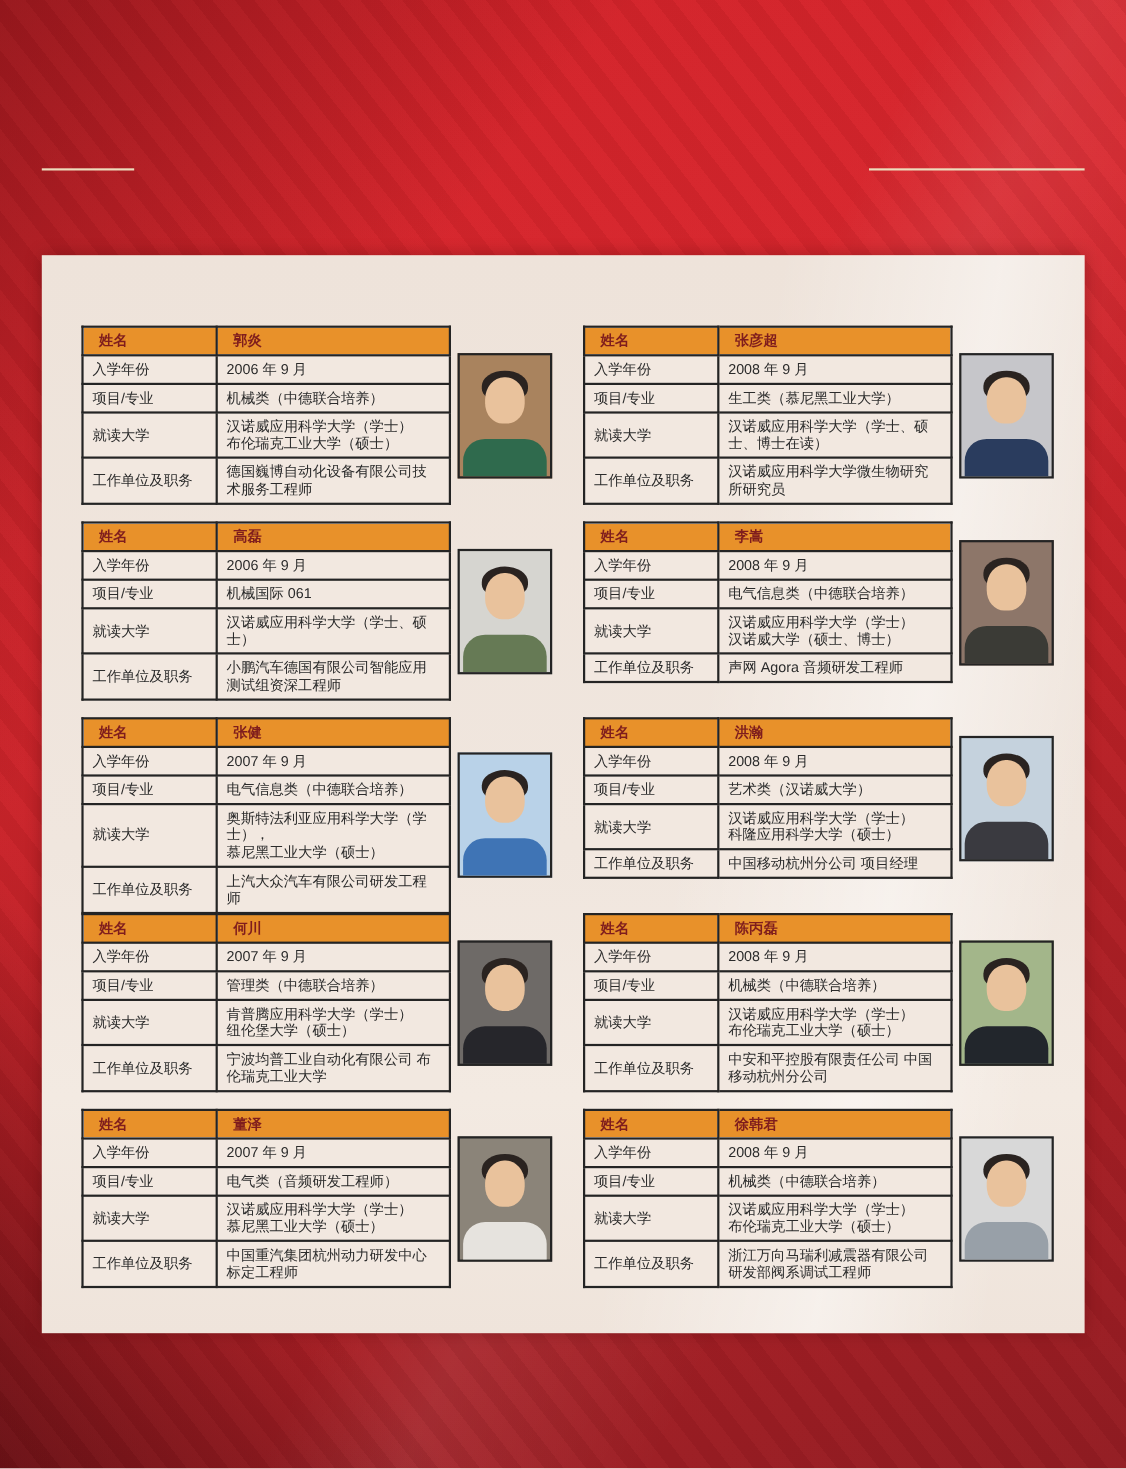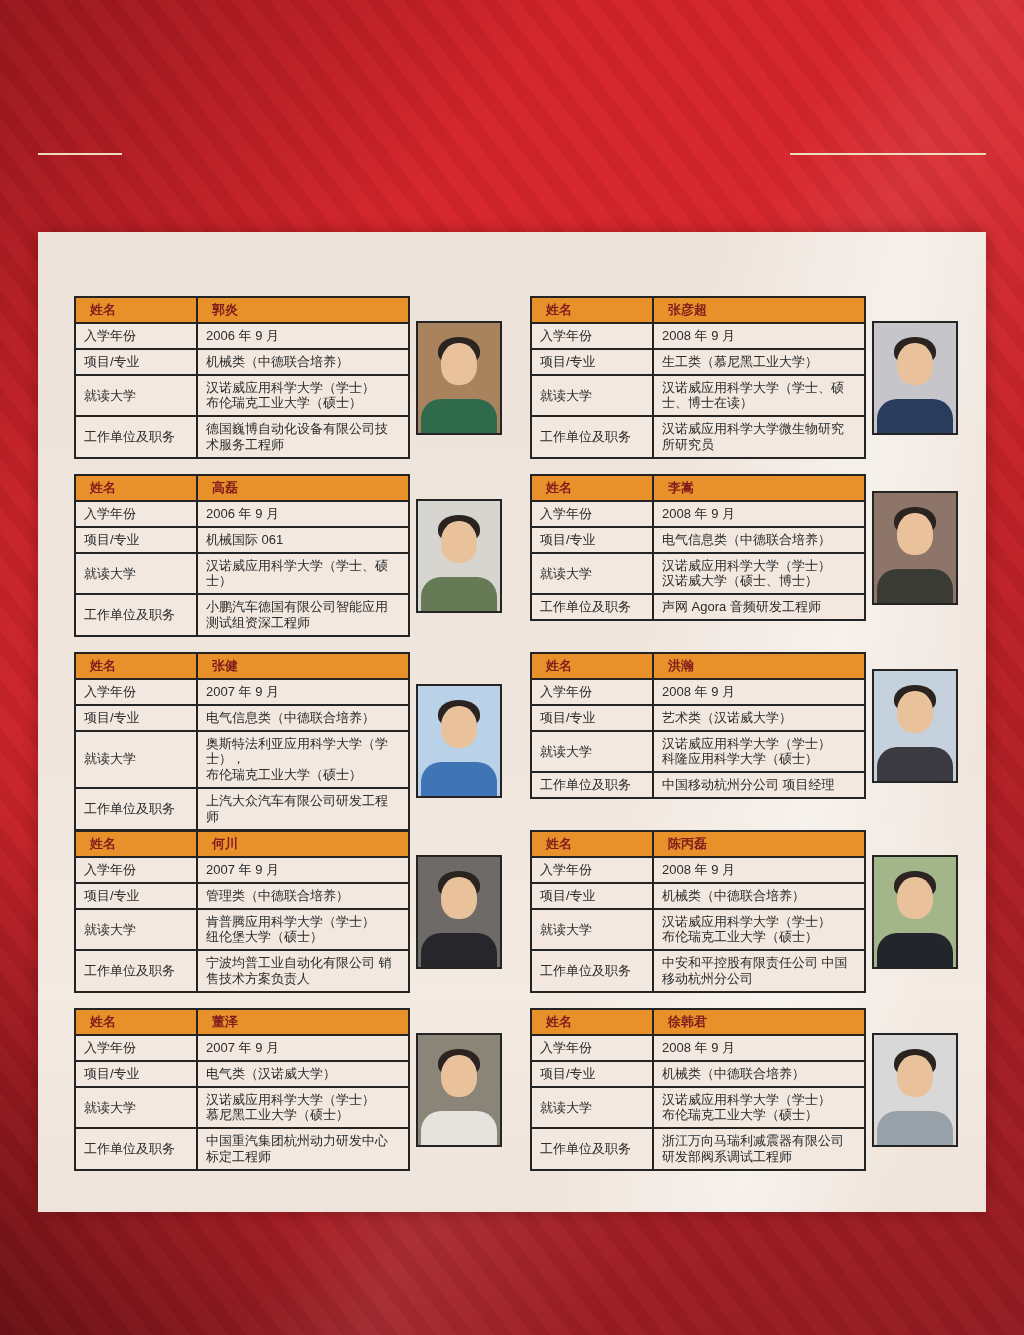--- a/index.html
+++ b/index.html
@@ -263,21 +263,21 @@
         <td class="label">入学年份</td>
         <td class="value">2007 年 9 月</td>
       </tr>
       <tr>
         <td class="label">项目/专业</td>
         <td class="value">电气信息类（中德联合培养）</td>
       </tr>
       <tr>
         <td class="label">就读大学</td>
         <td class="value pre">奥斯特法利亚应用科学大学（学士），
-布伦瑞克工业大学（硕士）</td>
+慕尼黑工业大学（硕士）</td>
       </tr>
       <tr>
         <td class="label">工作单位及职务</td>
         <td class="value">上汽大众汽车有限公司研发工程师</td>
       </tr>
     </tbody>
           </table>
     <div class="photo" style="background: rgb(185, 210, 232);">
       <div class="hair"></div>
       <div class="head"></div>
@@ -333,21 +333,21 @@
         <td class="label">项目/专业</td>
         <td class="value">管理类（中德联合培养）</td>
       </tr>
       <tr>
         <td class="label">就读大学</td>
         <td class="value pre">肯普腾应用科学大学（学士）
 纽伦堡大学（硕士）</td>
       </tr>
       <tr>
         <td class="label">工作单位及职务</td>
-        <td class="value">宁波均普工业自动化有限公司 销售技术方案负责人</td>
+        <td class="value">宁波均普工业自动化有限公司 布伦瑞克工业大学</td>
       </tr>
     </tbody>
           </table>
     <div class="photo" style="background: rgb(110, 106, 103);">
       <div class="hair"></div>
       <div class="head"></div>
       <div class="shoulders" style="background: rgb(38, 38, 43);"></div>
     </div>
   </div>
 
@@ -390,21 +390,21 @@
               <tr class="header-row">
         <td class="label">姓名</td>
         <td class="value">董泽</td>
       </tr>
       <tr>
         <td class="label">入学年份</td>
         <td class="value">2007 年 9 月</td>
       </tr>
       <tr>
         <td class="label">项目/专业</td>
-        <td class="value">电气类（汉诺威大学）</td>
+        <td class="value">电气类（音频研发工程师）</td>
       </tr>
       <tr>
         <td class="label">就读大学</td>
         <td class="value pre">汉诺威应用科学大学（学士）
 慕尼黑工业大学（硕士）</td>
       </tr>
       <tr>
         <td class="label">工作单位及职务</td>
         <td class="value">中国重汽集团杭州动力研发中心标定工程师</td>
       </tr>

